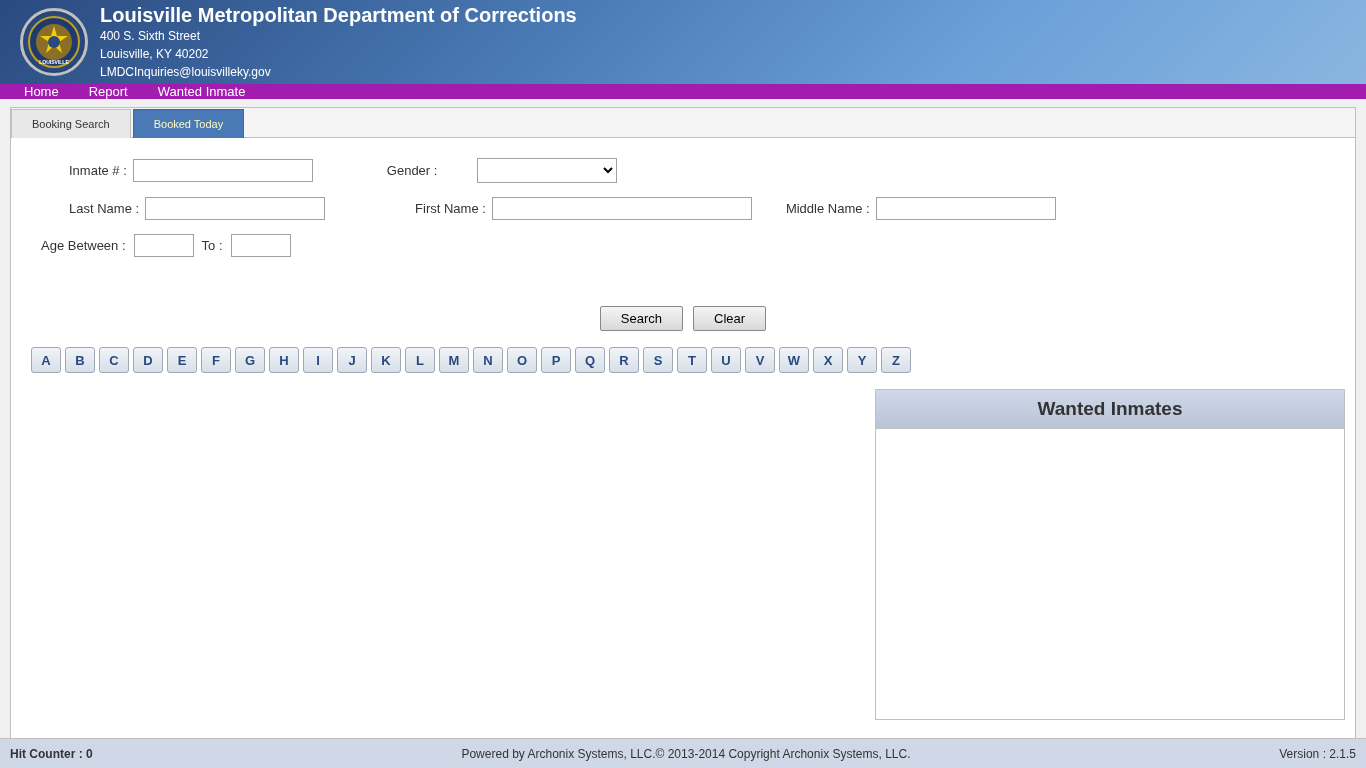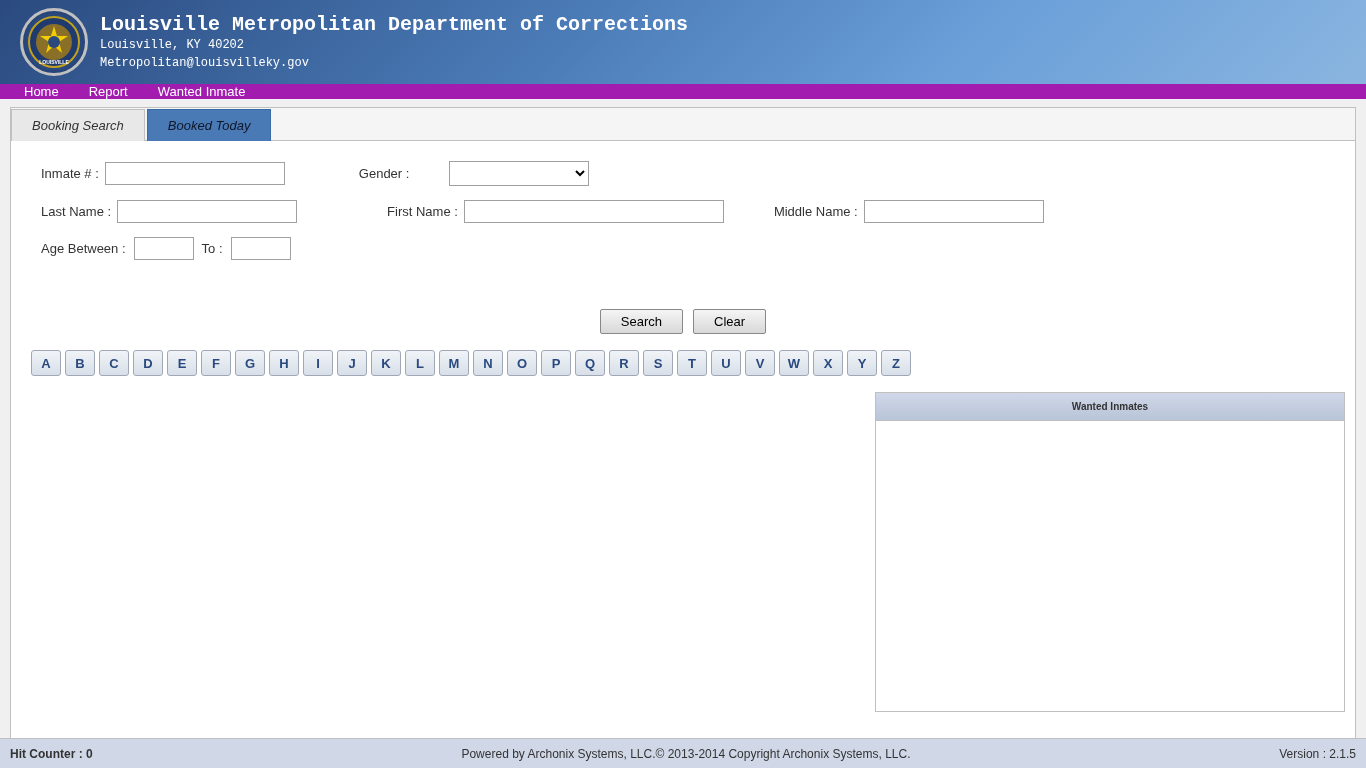--- a/index.html
+++ b/index.html
@@ -37,21 +37,21 @@
       border-radius: 50%;
       background: radial-gradient(circle, #d4a017 0%, #8b6914 40%, #1e3a6e 70%);
       display: flex;
       align-items: center;
       justify-content: center;
       font-size: 8px;
       color: #ffd700;
       text-align: center;
       font-weight: bold;
     }
-    #header-text { color: white; font-family: Liberation Mono, monospace; }
+    #header-text { color: white; }
     #header-text h1 { font-size: 20px; font-weight: bold; }
     #header-text p { font-size: 12px; line-height: 1.5; }
     #app-title { color: white; font-size: 32px; font-weight: bold; text-shadow: 1px 1px 3px rgba(0,0,0,0.3); }
 
     
     #nav {
       background: #a21caf;
       display: flex;
       align-items: center;
       height: 15px;
@@ -76,50 +76,50 @@
 
     
     #tabs {
       display: flex;
       border-bottom: 1px solid #c0c0c0;
       background: #f5f5f5;
     }
     .tab {
       padding: 8px 20px;
       cursor: pointer;
-      font-size: 13px;
+      font-size: 11px;
       border: 1px solid #c0c0c0;
       border-bottom: none;
       background: #e8e8e8;
       margin-right: 2px;
       position: relative;
       top: 1px;
-      font-style: italic;
     }
     .tab.active {
       background: #4a7ab5;
-      color: #0f172a;
+      color: #fef9c3;
       border-color: #3a6aa5;
     }
     .tab:not(.active) { color: #333; }
 
     
     #form-area {
       padding: 20px 30px;
     }
     .form-row {
       display: flex;
       align-items: center;
       margin-bottom: 14px;
       gap: 30px;
     }
     .form-field {
       display: flex;
       align-items: center;
       gap: 6px;
+      margin-left: 28px;
     }
     .form-label {
       font-size: 13px;
       color: #333;
       text-align: right;
       white-space: nowrap;
     }
     .form-input {
       border: 1px solid #a0a0a0;
       padding: 3px 5px;
@@ -185,21 +185,21 @@
       background: white;
       width: 470px;
       margin-left: auto;
       margin-right: 20px;
     }
     #wanted-header {
       background: linear-gradient(to bottom, #d0d8e8, #b8c4d8);
       padding: 8px;
       text-align: center;
       font-weight: bold;
-      font-size: 10px;
+      font-size: 19px;
       color: #333;
       border-bottom: 1px solid #c0c0c0;
     }
     #wanted-body {
       height: 290px;
       background: white;
     }
 
     
     #footer {
@@ -244,22 +244,23 @@
           <circle cx="26" cy="26" r="25" fill="#1e3a6e" stroke="#c0a020" stroke-width="2"></circle>
           <circle cx="26" cy="26" r="18" fill="#b8860b" opacity="0.7"></circle>
           <polygon points="26,10 29,20 40,20 31,26 34,37 26,30 18,37 21,26 12,20 23,20" fill="#ffd700" opacity="0.9"></polygon>
           <circle cx="26" cy="26" r="6" fill="#2a4a7f"></circle>
           <text x="26" y="48" text-anchor="middle" fill="white" font-size="5" font-weight="bold">LOUISVILLE</text>
         </svg>
       </div>
     </div>
     <div id="header-text">
       <h1>Louisville Metropolitan Department of Corrections</h1>
+      <p>400 S. Sixth Street</p>
       <p>Louisville, KY 40202</p>
-      <p>Metropolitan@louisvilleky.gov</p>
+      <p>LMDCInquiries@louisvilleky.gov</p>
     </div>
   </div>
 </div>
 
 <div id="nav">
   <div class="nav-item">Home</div>
   <div class="nav-item">Report</div>
   <div class="nav-item">Wanted Inmate</div>
 </div>
 
@@ -289,21 +290,21 @@
 
     <div class="form-row">
       <div class="form-field">
         <span class="form-label">Last Name :</span>
         <input type="text" class="form-input input-medium" style="">
       </div>
       <div class="form-field" style="margin-left:60px;">
         <span class="form-label">First Name :</span>
         <input type="text" class="form-input input-xlarge" style="">
       </div>
-      <div class="form-field" style="margin-left:20px;">
+      <div class="form-field" style="margin-left:4px;">
         <span class="form-label">Middle Name :</span>
         <input type="text" class="form-input" style="width: 180px;">
       </div>
     </div>
 
     <div class="form-row">
       <div id="age-row">
         <span class="form-label">Age Between :</span>
         <input type="text" class="form-input age-input" style="">
         <span class="form-label">To :</span>

